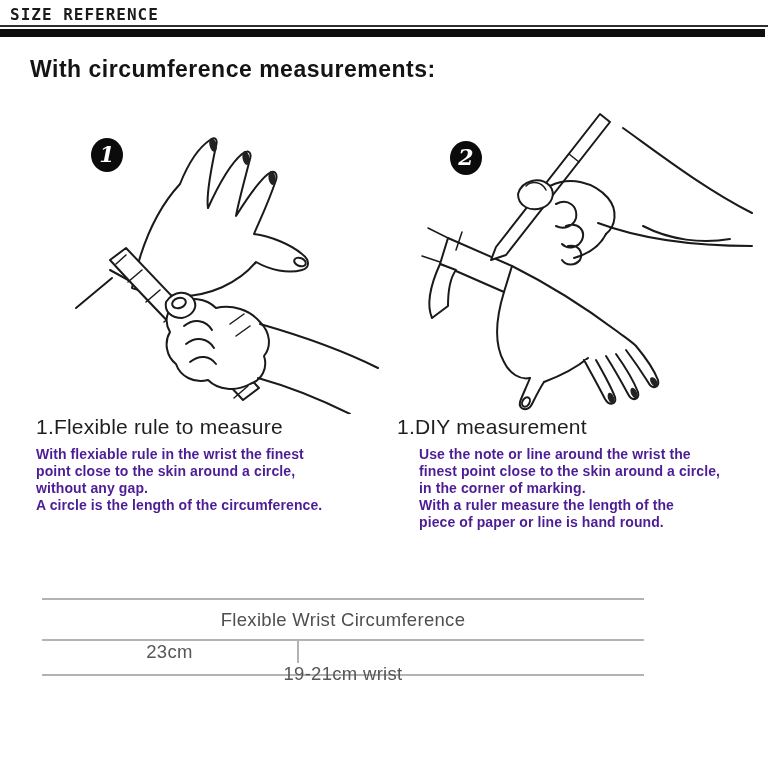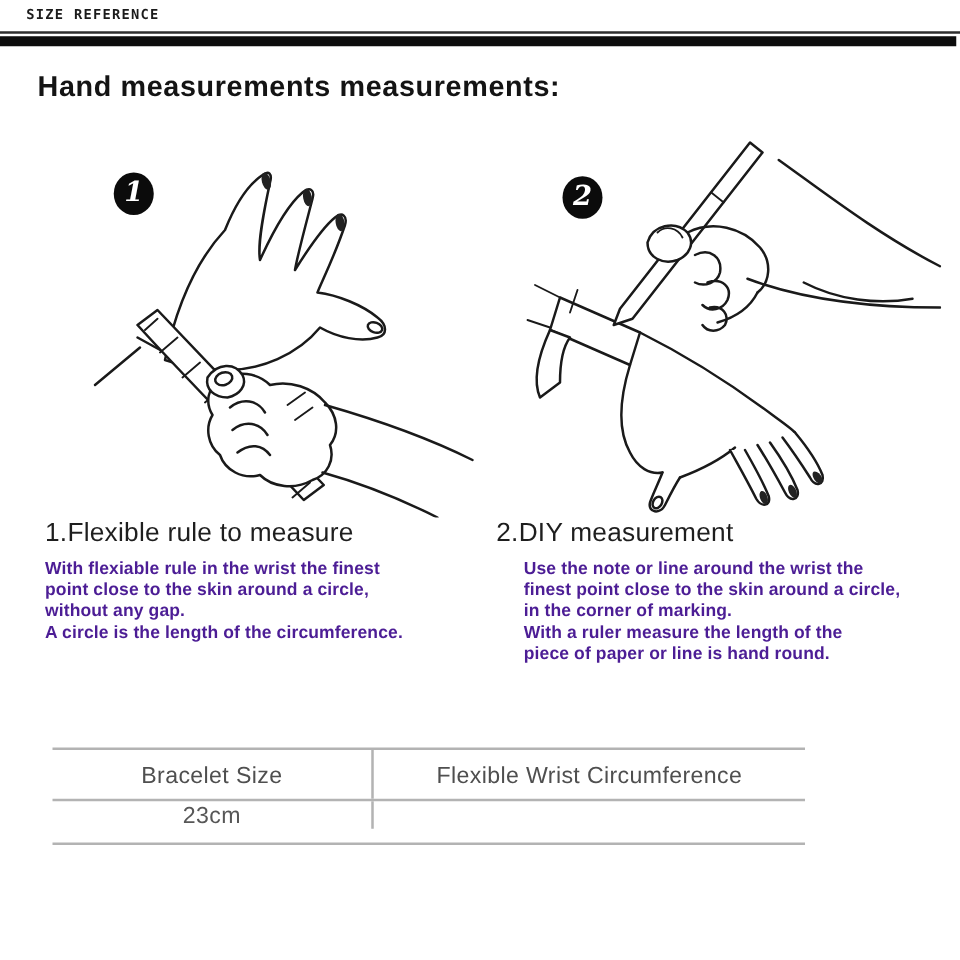--- a/index.html
+++ b/index.html
@@ -7,21 +7,21 @@
   body {
     width:768px; height:768px; position:relative; overflow:hidden;
     font-family:"Liberation Sans", sans-serif; color:#1c1c1c;
   }
   .abs { position:absolute; }
 
   
   .size-ref {
     left:10px; top:5px;
     font-family:"DejaVu Sans Mono", monospace;
-    font-size:11px; font-weight:700; letter-spacing:1px; color:#1b1b1b;margin-left:11px;
+    font-size:16px; font-weight:700; letter-spacing:1px; color:#1b1b1b;
   }
   .thin-rule { left:0; top:25px; width:768px; height:2px; background:#2e2e2e; }
   .thick-bar { left:0; top:29px; width:765px; height:8px; background:#0d0d0d; }
 
   
   .page-title {
     left:30px; top:56px;
     font-size:23px; font-weight:700; letter-spacing:.5px; color:#141414;
   }
 
@@ -71,21 +71,21 @@
   .t-cell.c0 { width:257px; border-right:2px solid #b3b3b3; }
   .t-cell.c1 { flex:1; }
 </style>
 </head>
 <body>
 
 <div class="abs size-ref">SIZE REFERENCE</div>
 <div class="abs thin-rule"></div>
 <div class="abs thick-bar"></div>
 
-<div class="abs page-title">Hand measurements measurements:</div>
+<div class="abs page-title">With circumference measurements:</div>
 
 <svg class="abs fig fig-1" width="330" height="302" viewBox="0 0 330 302" fill="none" stroke="#1a1a1a" stroke-width="2" stroke-linecap="round" stroke-linejoin="round">
 
   <path fill="#ffffff" d="M74 176 C82 138 96 100 122 72 C130 52 140 36 152 28 C157 24 160 27 158 34 C152 62 148 84 150 96
        C160 74 172 52 184 42 C190 37 194 40 192 47 C186 70 180 92 178 104
        C188 88 200 70 210 62 C216 57 220 61 218 68 C210 92 200 112 196 122
        C212 124 232 132 244 142 C252 148 252 156 244 158 C230 162 212 158 198 150
        C180 172 150 184 124 184 C106 184 88 181 74 176 Z"></path>
   <ellipse cx="155" cy="33" rx="3.5" ry="7" fill="#222222" stroke="none" transform="rotate(-14 155 33)"></ellipse>
   <ellipse cx="188" cy="46" rx="3.5" ry="7" fill="#222222" stroke="none" transform="rotate(-10 188 46)"></ellipse>
@@ -142,32 +142,32 @@
 </svg>
 
 <div class="abs badge badge-1">
   <span>1</span>
 </div>
 <div class="abs badge badge-2">
   <span>2</span>
 </div>
 
 <div class="abs step-heading step-heading-1">1.Flexible rule to measure</div>
-<div class="abs step-heading step-heading-2">2.DIY measurement</div>
+<div class="abs step-heading step-heading-2">1.DIY measurement</div>
 <div class="abs step-body step-body-1">With flexiable rule in the wrist the finest
 point close to the skin around a circle,
 without any gap.
 A circle is the length of the circumference.</div>
 <div class="abs step-body step-body-2">Use the note or line around the wrist the
 finest point close to the skin around a circle,
 in the corner of marking.
 With a ruler measure the length of the
 piece of paper or line is hand round.</div>
 
 <div class="abs size-table">
   <div class="t-row head">
-    <div class="t-cell c0">Bracelet Size</div>
     <div class="t-cell c1">Flexible Wrist Circumference</div>
   </div>
   <div class="t-row r3">
     <div class="t-cell c0">23cm</div>
+    <div class="t-cell c1">19-21cm wrist</div>
   </div>
 </div>
 
 </body></html>

